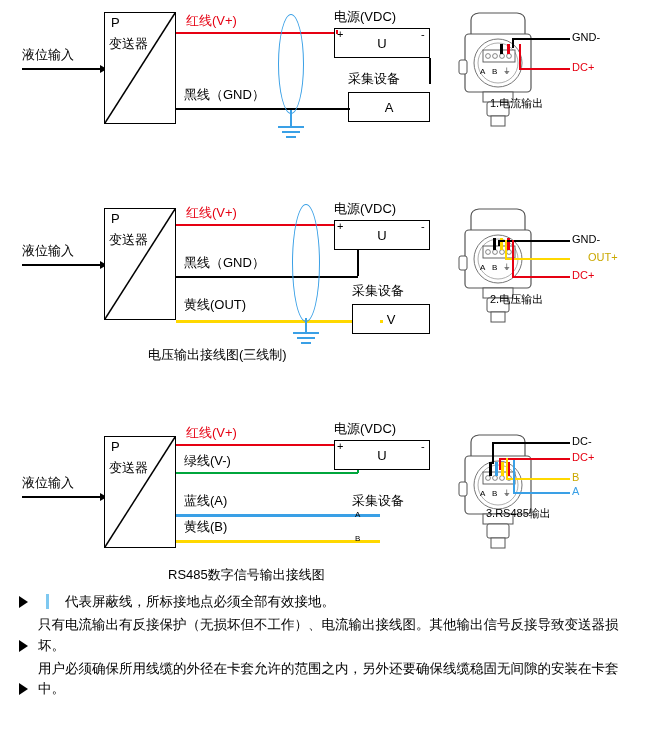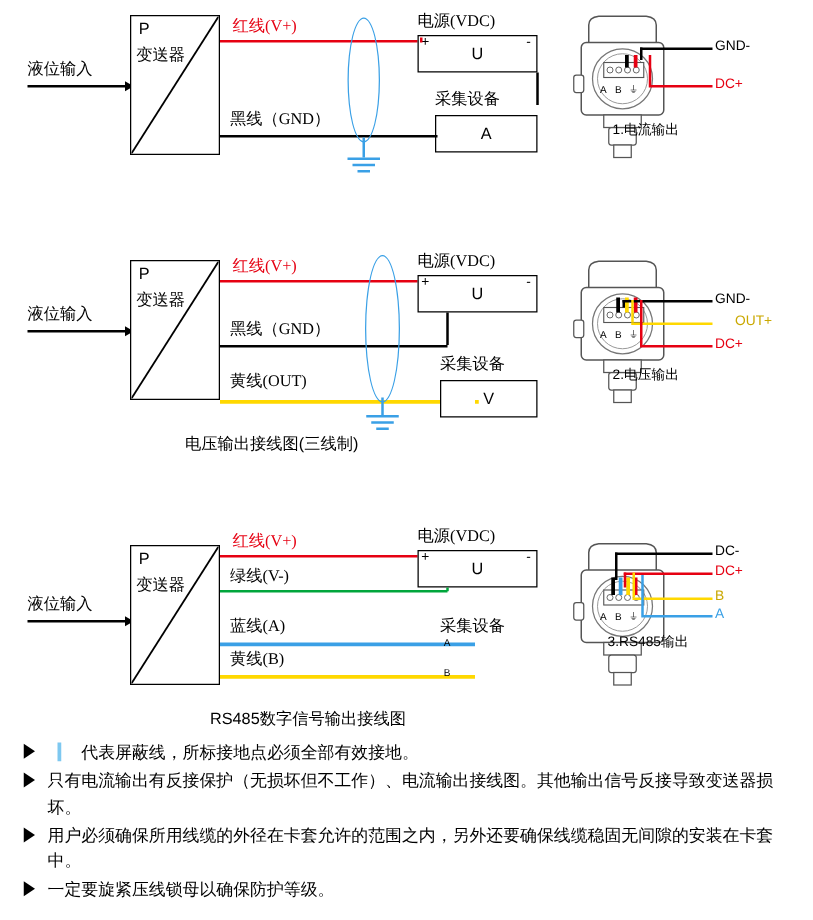--- a/index.html
+++ b/index.html
@@ -23,21 +23,20 @@
   .d1 { top: 0; height: 175px; }
   .d2 { top: 178px; height: 190px; }
   .d3 { top: 398px; height: 190px; }
 
   .txt {
     position: absolute;
     font-size: 13px;
     color: #000;
     white-space: nowrap;
     line-height: 1.15;
-    font-family: Liberation Serif, serif;
   }
   .txt-sm {
     position: absolute;
     font-size: 11px;
     color: #000;
     white-space: nowrap;
   }
   .txt-xs {
     position: absolute;
     font-size: 8px;
@@ -124,21 +123,21 @@
   
   #notes {
     position: absolute;
     left: 0;
     top: 592px;
     width: 650px;
     padding: 0 8px;
   }
   .note-row {
     display: flex;
-    align-items: flex-start;
+    align-items: flex-end;
     margin-bottom: 3px;
     font-family: Liberation Serif, serif;
   }
   .note-bullet {
     width: 30px;
     flex: 0 0 30px;
     text-align: center;
     padding-top: 2px;
   }
   .tri {
@@ -440,20 +439,16 @@
     <div class="note-row">
       <div class="note-bullet"><span class="tri"></span></div>
       <div class="note-text">只有电流输出有反接保护（无损坏但不工作）、电流输出接线图。其他输出信号反接导致变送器损坏。</div>
     </div>
 
     <div class="note-row">
       <div class="note-bullet"><span class="tri"></span></div>
       <div class="note-text">用户必须确保所用线缆的外径在卡套允许的范围之内，另外还要确保线缆稳固无间隙的安装在卡套中。</div>
     </div>
 
-    <div class="note-row">
-      <div class="note-bullet"><span class="tri"></span></div>
-      <div class="note-text">一定要旋紧压线锁母以确保防护等级。</div>
-    </div>
 
   </div>
 
 </div>
 
 </body></html>

